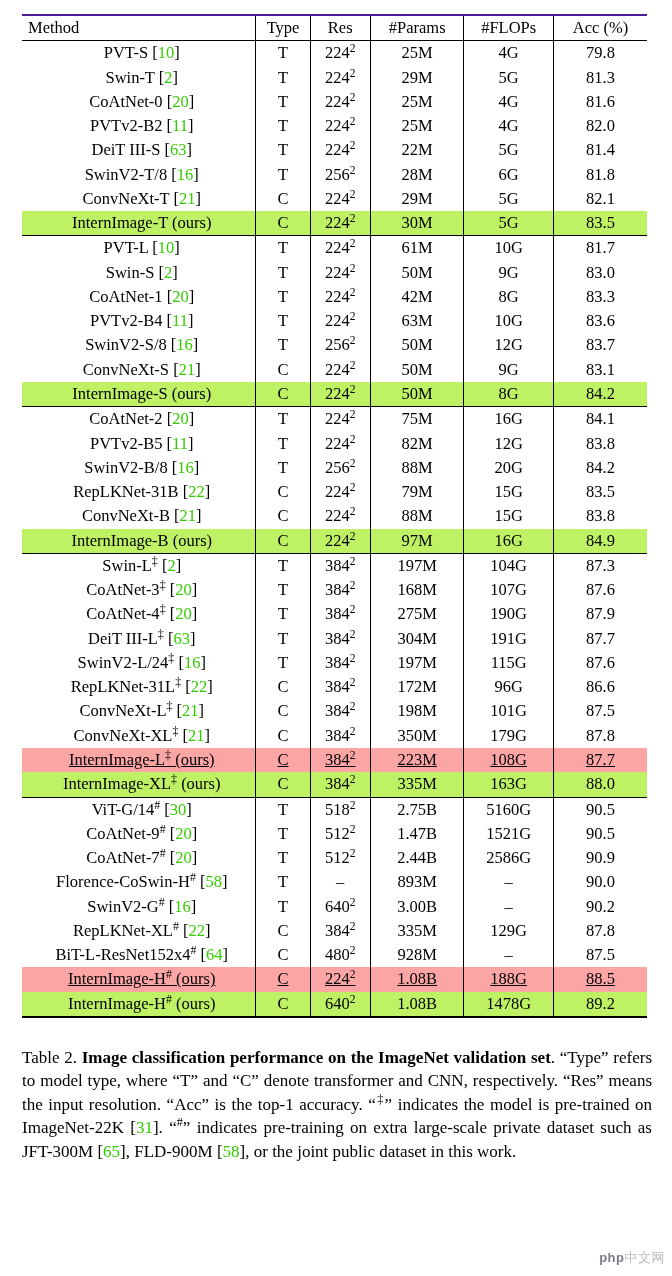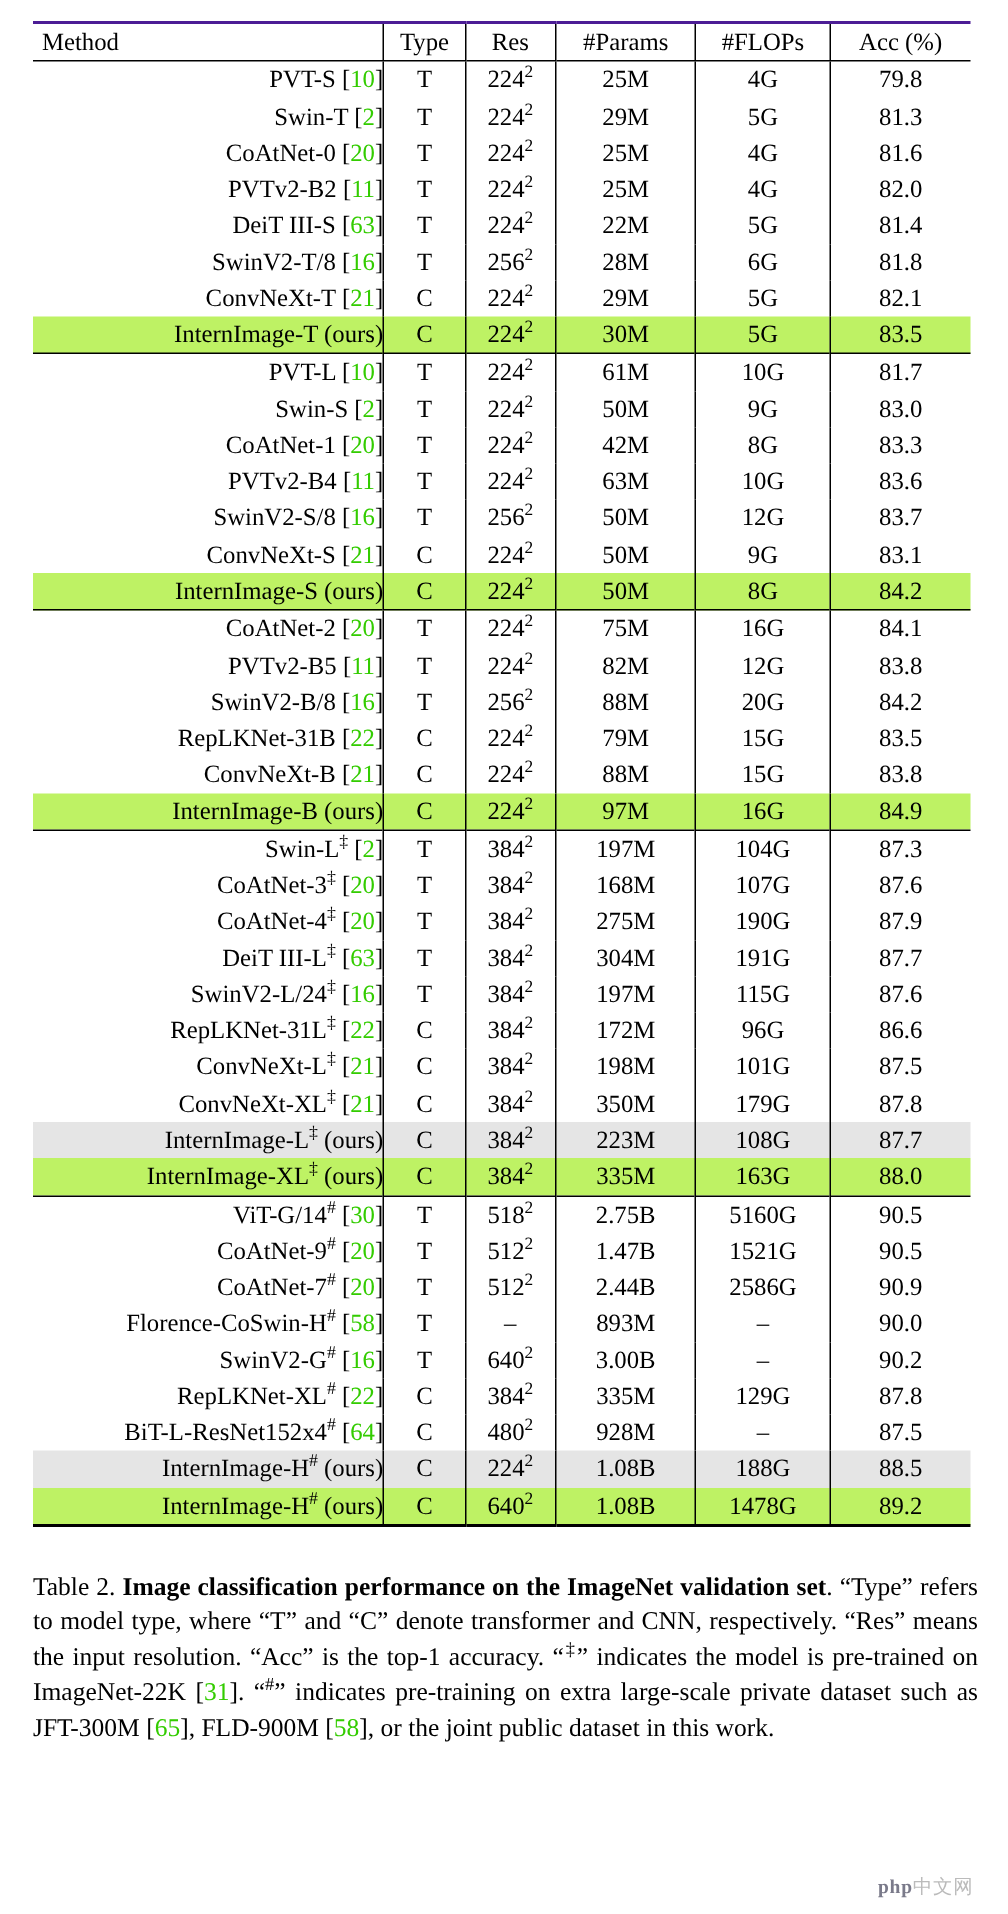--- a/index.html
+++ b/index.html
@@ -28,44 +28,44 @@
     line-height: 1.35;
     vertical-align: middle;
     white-space: nowrap;
   }
   th {
     font-weight: normal;
     text-align: center;
     border-bottom: 1px solid #000;
     border-top: 2px solid #4c1d95;
   }
-  td.m { text-align: right; padding-left: 6px; margin-top: 24px; }
+  td.m { text-align: center; padding-left: 6px; margin-top: 24px; }
   td.t, td.r, td.p, td.f, td.a { text-align: center; }
   .vline-l { border-left: 1px solid #000; }
   .hi { background: #bef264; }
-  .hi2 { background: #e5e5e5; }
+  .hi2 { background: #fca5a5; text-decoration: underline; }
   .grp tr:first-child td { border-top: 1px solid #000; }
   tbody.grp.first tr:first-child td { border-top: none; }
   .last-row td { border-bottom: 2px solid #000; }
   .ref { color: #33cc00; }
   sup { font-size: 0.72em; line-height: 0; }
   .sq { font-size: 0.70em; vertical-align: super; line-height: 0; }
   .caption {
     width: 630px;
     margin-top: 28px;
     font-size: 17px;
     line-height: 1.38;
     text-align: justify;
   }
   .caption b { font-weight: bold; }
   .watermark {
     position: fixed;
-    right: 16px;
+    right: 0;
     bottom: 6px;
-    font-family: Liberation Serif, serif;
+    font-family: Liberation Sans, sans-serif;
     font-size: 13px;
     background: rgba(255,255,255,0.85);
     color: #888;
     padding: 3px 7px;
     border-radius: 10px;
     letter-spacing: 0.5px;
   }
   .watermark .php { color:#7a7a8a; font-weight:bold; }
   .watermark .cn { color:#bbb; }
 </style>

